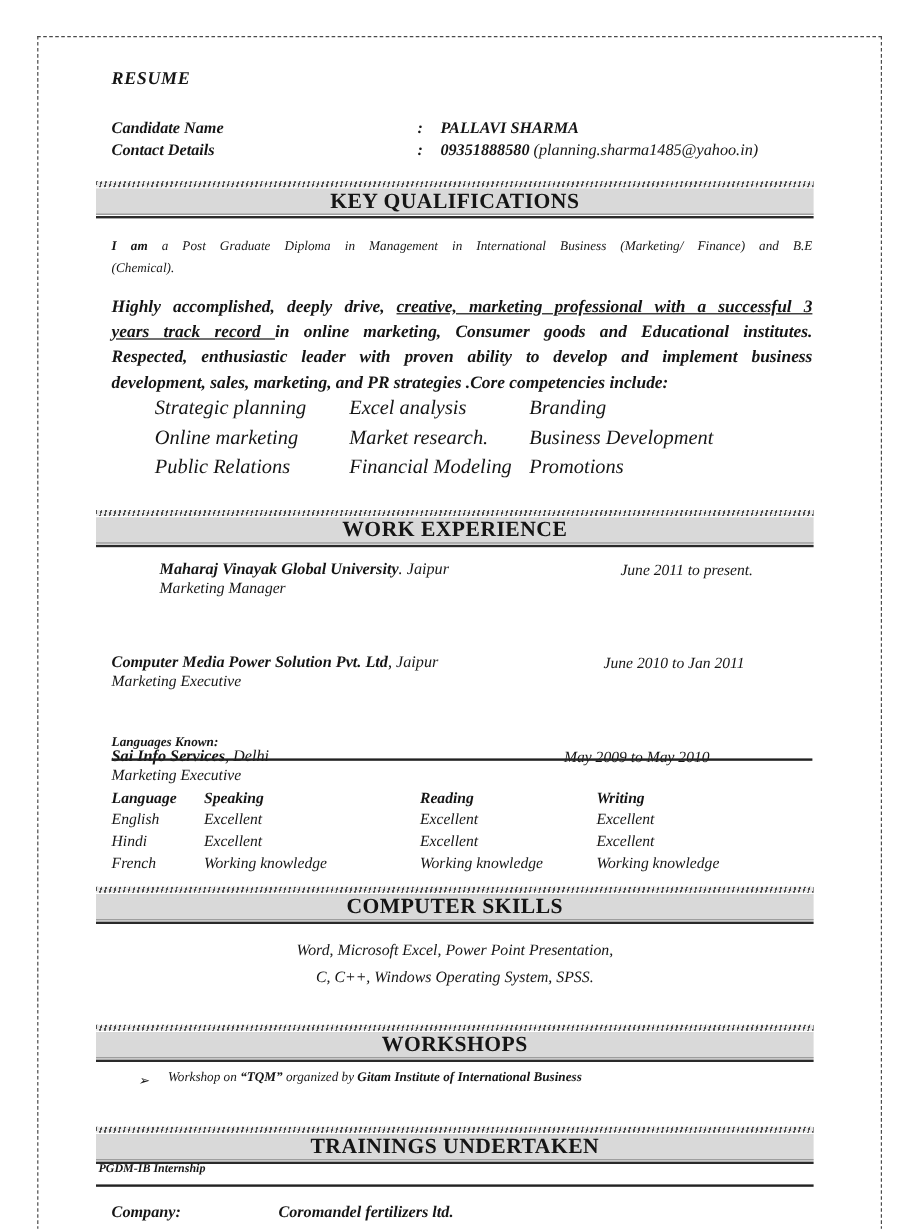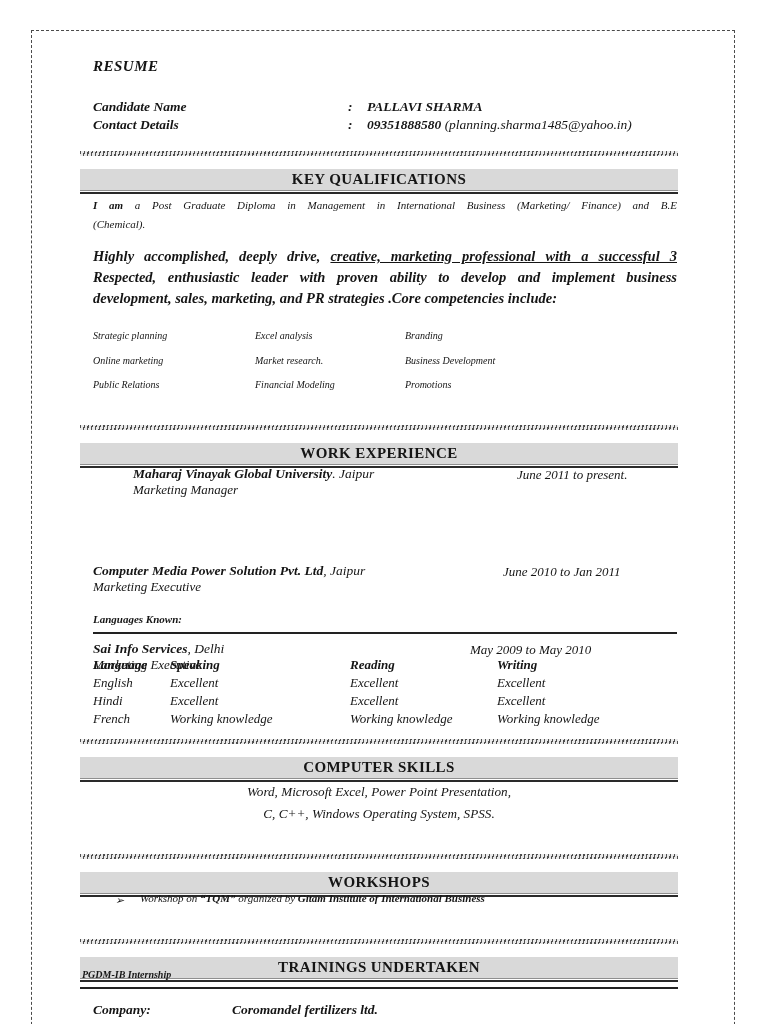--- a/index.html
+++ b/index.html
@@ -15,42 +15,42 @@
   .b { font-weight:bold; }
   .u { text-decoration:underline; }
 
   
   .sec { position:absolute; left:80px; width:598px; }
   .hatch {
     height:5px;
     background:repeating-linear-gradient(105deg, #4f4f4f 0 1.3px, #e9e9e9 1.3px 3.8px);
   }
   .gbar {
-    margin-top:13px; background:#d9d9d9; height:22px;
+    margin-top:1px; background:#d9d9d9; height:22px;
     display:flex; align-items:center; justify-content:center;
-    font-weight:bold; font-size:15px; letter-spacing:0.4px;
+    font-weight:bold; font-size:18px; letter-spacing:0.4px;
     border-bottom:1px solid #8f8f8f; box-sizing:border-box;
   }
   .dark-rule { height:2px; background:#2a2a2a; margin-top:1px; }
 
   .doc-title { font-size:15px; font-weight:bold; letter-spacing:0.5px; }
 
   .field-row { font-size:13.5px; width:584px; }
   .field-label { display:inline-block; width:255px; font-weight:bold; }
   .field-colon { display:inline-block; width:19px; font-weight:bold; }
 
   .intro { width:584px; font-size:11px; }
   .intro .jline { line-height:19px; text-align:justify; text-align-last:justify; height:19px; }
   .intro .lline { line-height:19px; }
 
   .profile { width:584px; font-size:14.5px; font-weight:bold; }
   .profile .jline { line-height:21px; height:21px; text-align:justify; text-align-last:justify; }
   .profile .lline { line-height:21px; }
 
-  .comp-row { position:relative; height:24.5px; font-size:10px; }
+  .comp-row { position:relative; height:24.5px; font-size:17px;margin-left:36px; }
   .comp-c0 { position:absolute; left:0; }
   .comp-c1 { position:absolute; left:162px; }
   .comp-c2 { position:absolute; left:312px; }
 
   .job { width:584px; position:relative; font-size:13.5px; }
   .job .company-line { line-height:16px; }
   .job .role-line { line-height:16px; font-size:13px; }
   .job .dates { position:absolute; top:1px; font-size:13px; font-weight:normal; }
 
   .lang-heading { font-size:11px; font-weight:bold; }
@@ -94,20 +94,21 @@
   <div class="dark-rule"></div>
 </div>
 
 <div class="abs intro" style="left:93px; top:196px;">
   <div class="jline"><span class="b">I am</span><span> a Post Graduate Diploma in Management in International Business (Marketing/ Finance) and B.E</span></div>
   <div class="lline"><span>(Chemical).</span></div>
 </div>
 
 <div class="abs profile" style="left:93px; top:246px;">
   <div class="jline"><span>Highly accomplished, deeply drive, </span><span class="u">creative, marketing professional with a successful 3</span><span></span></div>
+  <div class="jline"><span class="u">years track record </span><span>in online marketing, Consumer goods and Educational institutes.</span></div>
   <div class="jline"><span>Respected, enthusiastic leader with proven ability to develop and implement business</span></div>
   <div class="lline"><span>development, sales, marketing, and PR strategies .Core competencies include:</span></div>
 </div>
 
 <div class="abs" style="left:93px; top:330px; width:584px;">
   <div class="comp-row">
     <span class="comp-c0">Strategic planning</span>
     <span class="comp-c1">Excel analysis</span>
     <span class="comp-c2">Branding</span>
   </div>
@@ -129,21 +130,21 @@
     <span>WORK EXPERIENCE</span>
   </div>
   <div class="dark-rule"></div>
 </div>
 
 <div class="abs job" style="left:93px; top:466px;margin-left:40px;">
   <div class="company-line"><span class="b">Maharaj Vinayak Global University</span><span>. Jaipur</span></div>
   <span class="dates" style="left:384px;">June 2011 to present.</span>
   <div class="role-line">Marketing Manager</div>
 </div>
-<div class="abs job" style="left:93px; top:512px;margin-top:19px;">
+<div class="abs job" style="left:93px; top:512px;">
   <div class="company-line"><span class="b">Computer Media Power Solution Pvt. Ltd</span><span>, Jaipur</span></div>
   <span class="dates" style="left:410px;">June 2010 to Jan 2011</span>
   <div class="role-line">Marketing Executive</div>
 </div>
 <div class="abs job" style="left:93px; top:558px;">
   <div class="company-line"><span class="b">Sai Info Services</span><span>, Delhi</span></div>
   <span class="dates" style="left:377px;">May 2009 to May 2010</span>
   <div class="role-line">Marketing Executive</div>
 </div>
 

